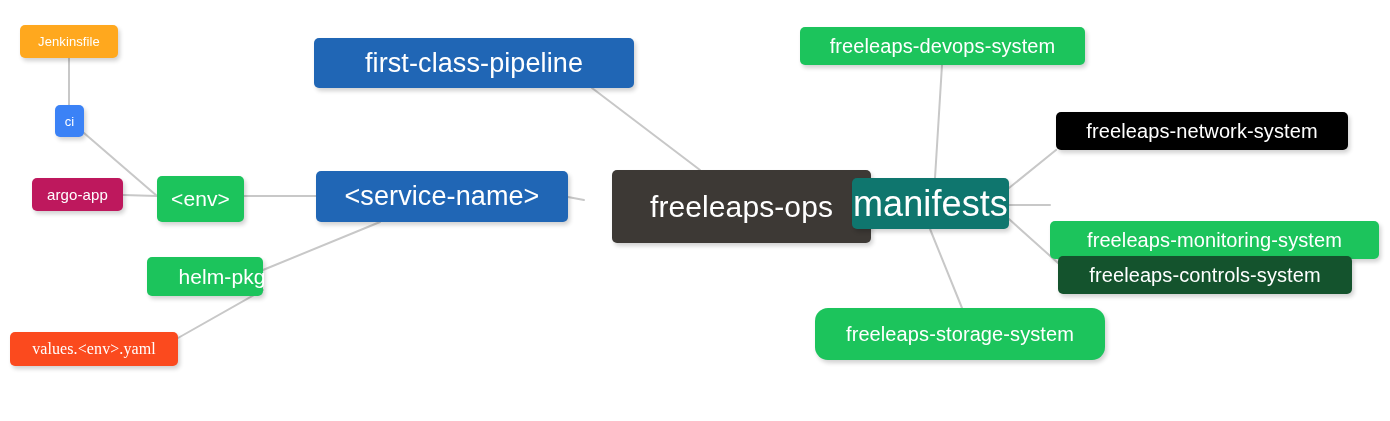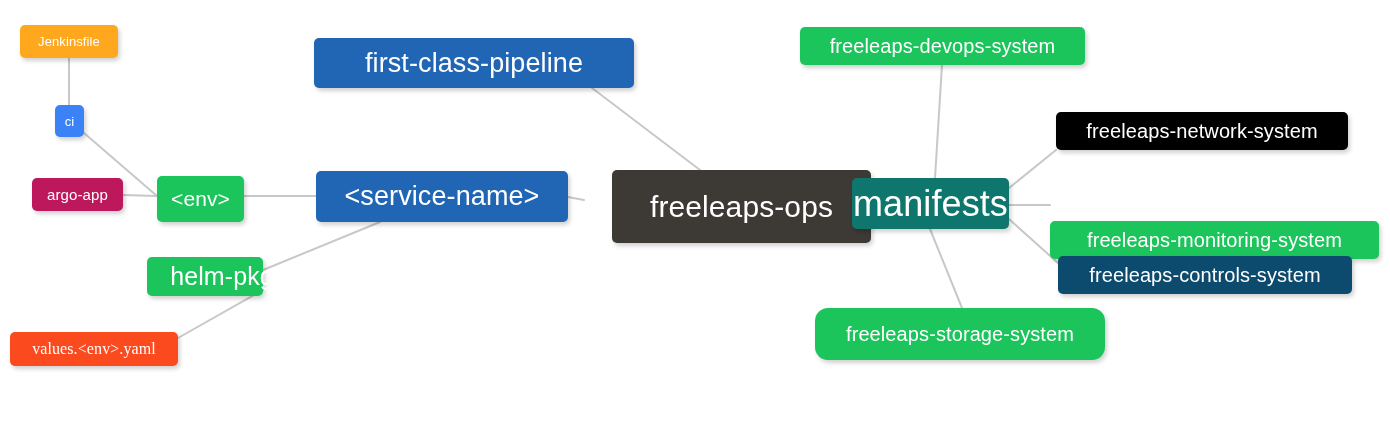--- a/index.html
+++ b/index.html
@@ -40,21 +40,21 @@
       </div>
       <div class="node" style="left: 32px; top: 178px; width: 91px; height: 33px; background: #be185d; font-size: 15px;">
         <span>argo-app</span>
       </div>
       <div class="node" style="left: 10px; top: 332px; width: 168px; height: 34px; background: rgb(251, 74, 30); font-size: 16px; font-family: Liberation Serif, serif;">
         <span>values.&lt;env&gt;.yaml</span>
       </div>
       <div class="node" style="left: 157px; top: 176px; width: 87px; height: 46px; background: rgb(28, 196, 92); font-size: 21px;">
         <span>&lt;env&gt;</span>
       </div>
-      <div class="node" style="left: 147px; top: 257px; width: 116px; height: 39px; background: rgb(28, 196, 92); font-size: 25px; padding-left: 34px;">
+      <div class="node" style="left: 147px; top: 257px; width: 116px; height: 39px; background: rgb(28, 196, 92); font-size: 21px; padding-left: 34px;">
         <span>helm-pkg</span>
       </div>
       <div class="node" style="left: 314px; top: 38px; width: 320px; height: 50px; background: rgb(32, 102, 181); font-size: 27px;">
         <span>first-class-pipeline</span>
       </div>
       <div class="node" style="left: 316px; top: 171px; width: 252px; height: 51px; background: rgb(32, 102, 181); font-size: 27px;">
         <span>&lt;service-name&gt;</span>
       </div>
       <div class="node" style="left: 584px; top: 170px; width: 259px; height: 73px; background: rgb(61, 57, 53); font-size: 30px; margin-left: 28px;">
         <span>freeleaps-ops</span>
@@ -64,20 +64,20 @@
       </div>
       <div class="node" style="left: 800px; top: 27px; width: 285px; height: 38px; background: rgb(28, 196, 92); font-size: 20px; text-align: right;">
         <span>freeleaps-devops-system</span>
       </div>
       <div class="node" style="left: 1056px; top: 112px; width: 292px; height: 38px; background: #000000; font-size: 20px;">
         <span>freeleaps-network-system</span>
       </div>
       <div class="node" style="left: 1050px; top: 186px; width: 329px; height: 38px; background: rgb(28, 196, 92); font-size: 20px; margin-top: 35px;">
         <span>freeleaps-monitoring-system</span>
       </div>
-      <div class="node" style="left: 1058px; top: 256px; width: 294px; height: 38px; background: #0c4a6e; font-size: 20px;">
+      <div class="node" style="left: 1058px; top: 256px; width: 294px; height: 38px; background: #14532d; font-size: 20px;">
         <span>freeleaps-controls-system</span>
       </div>
       <div class="node" style="left: 815px; top: 308px; width: 290px; height: 52px; background: rgb(28, 196, 92); font-size: 20px; border-radius: 13px;">
         <span>freeleaps-storage-system</span>
       </div>
     </div>
 </div>
 
 </body></html>

